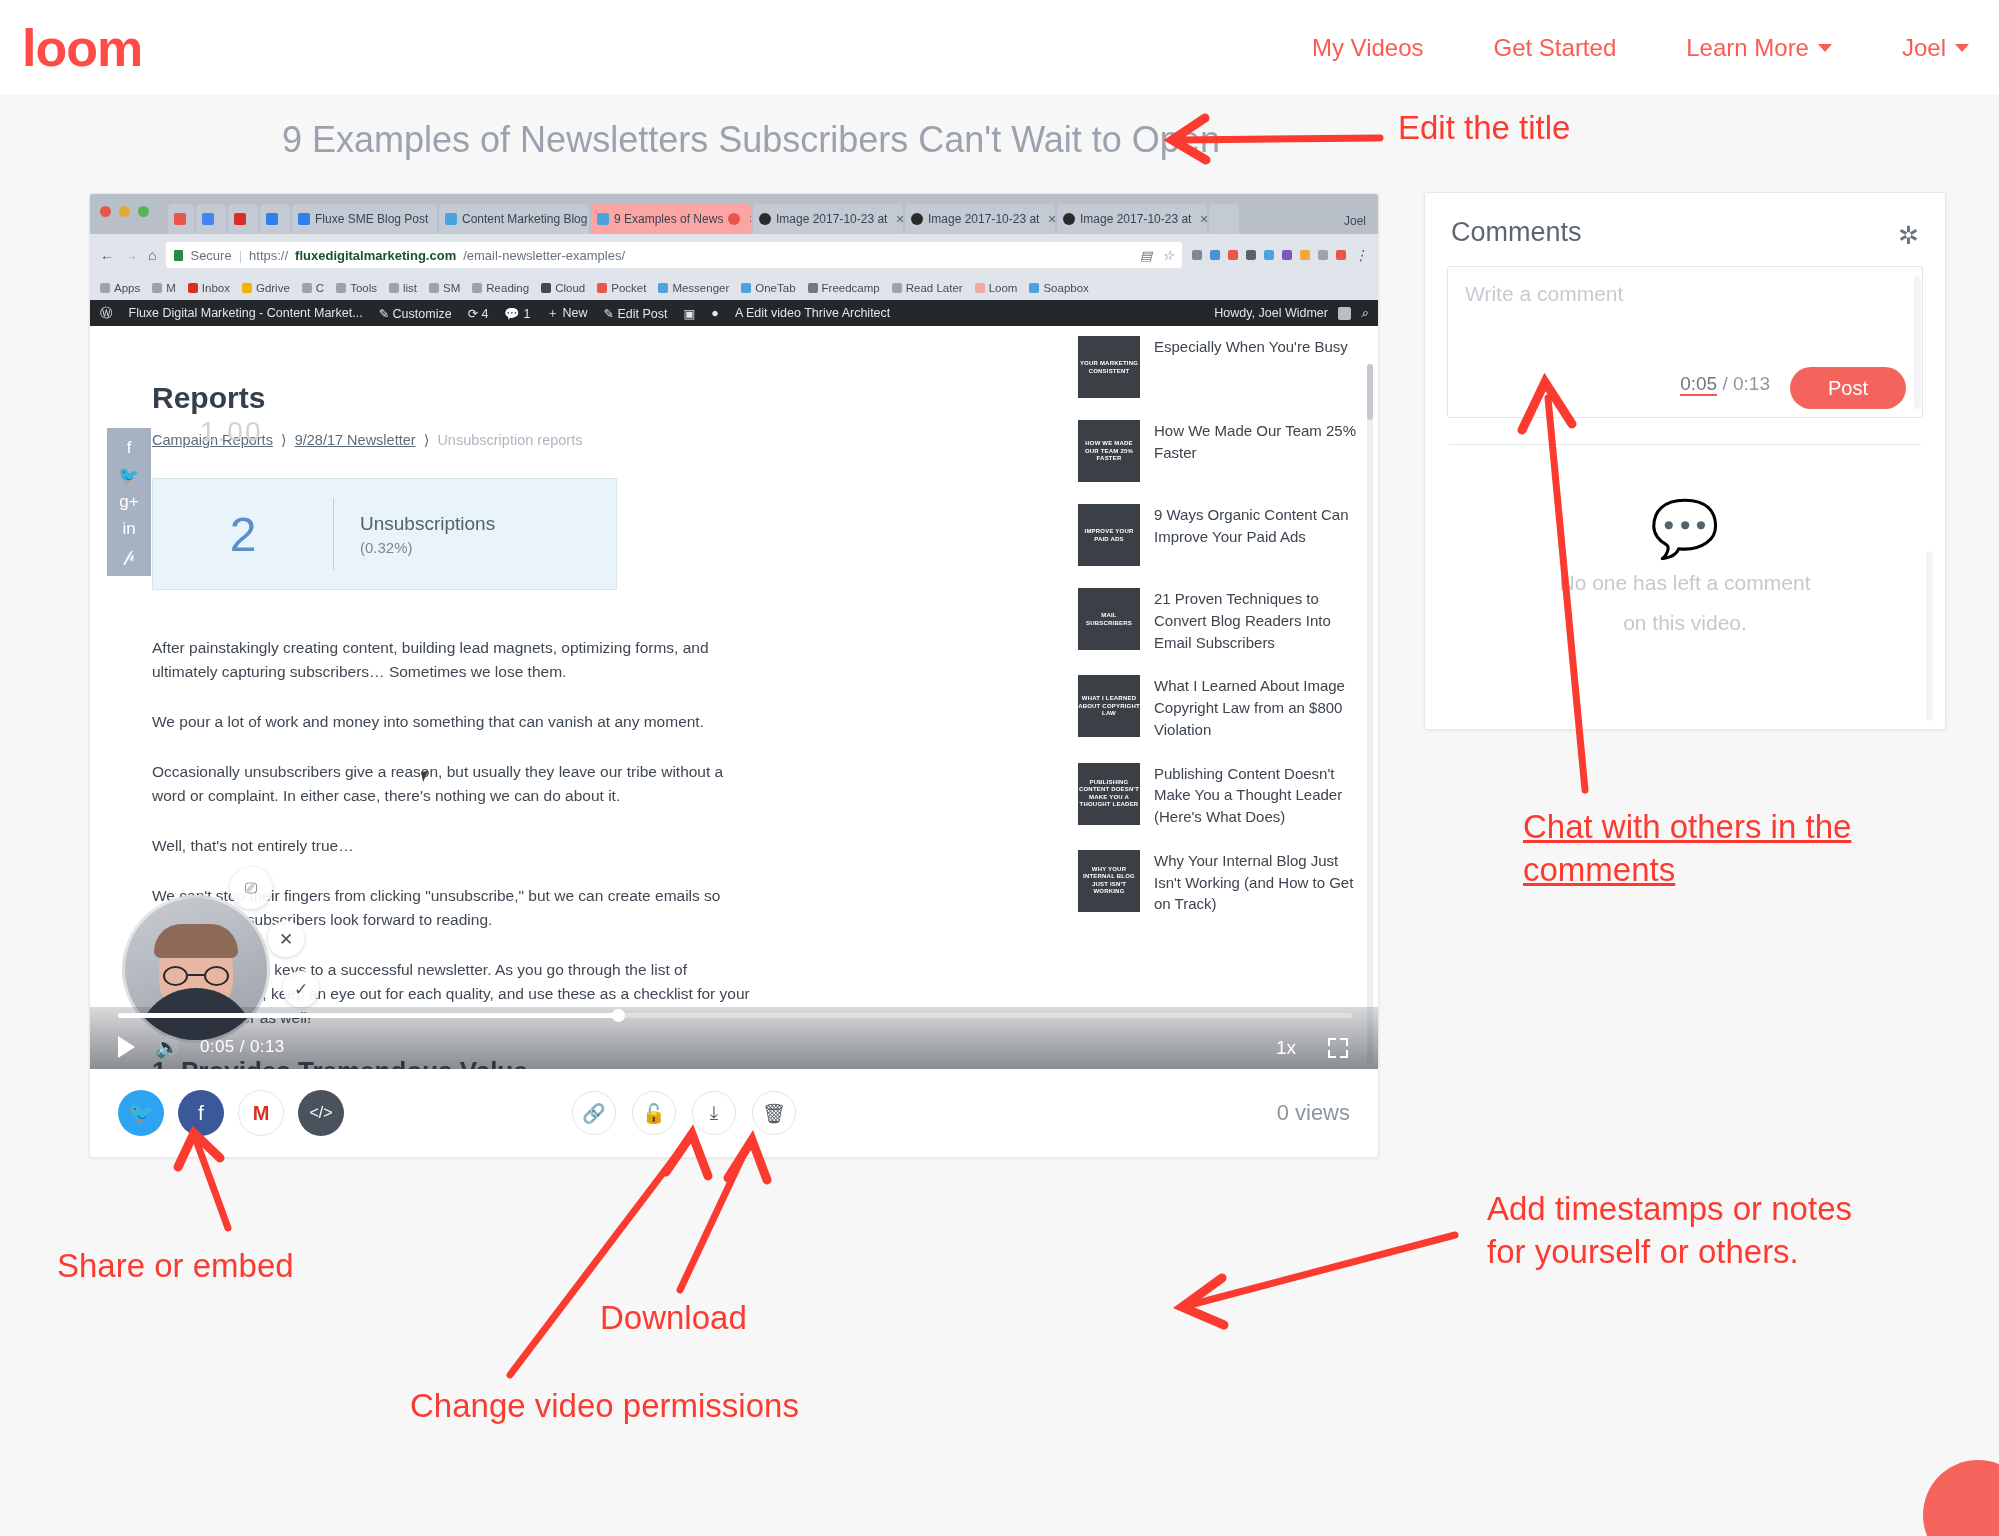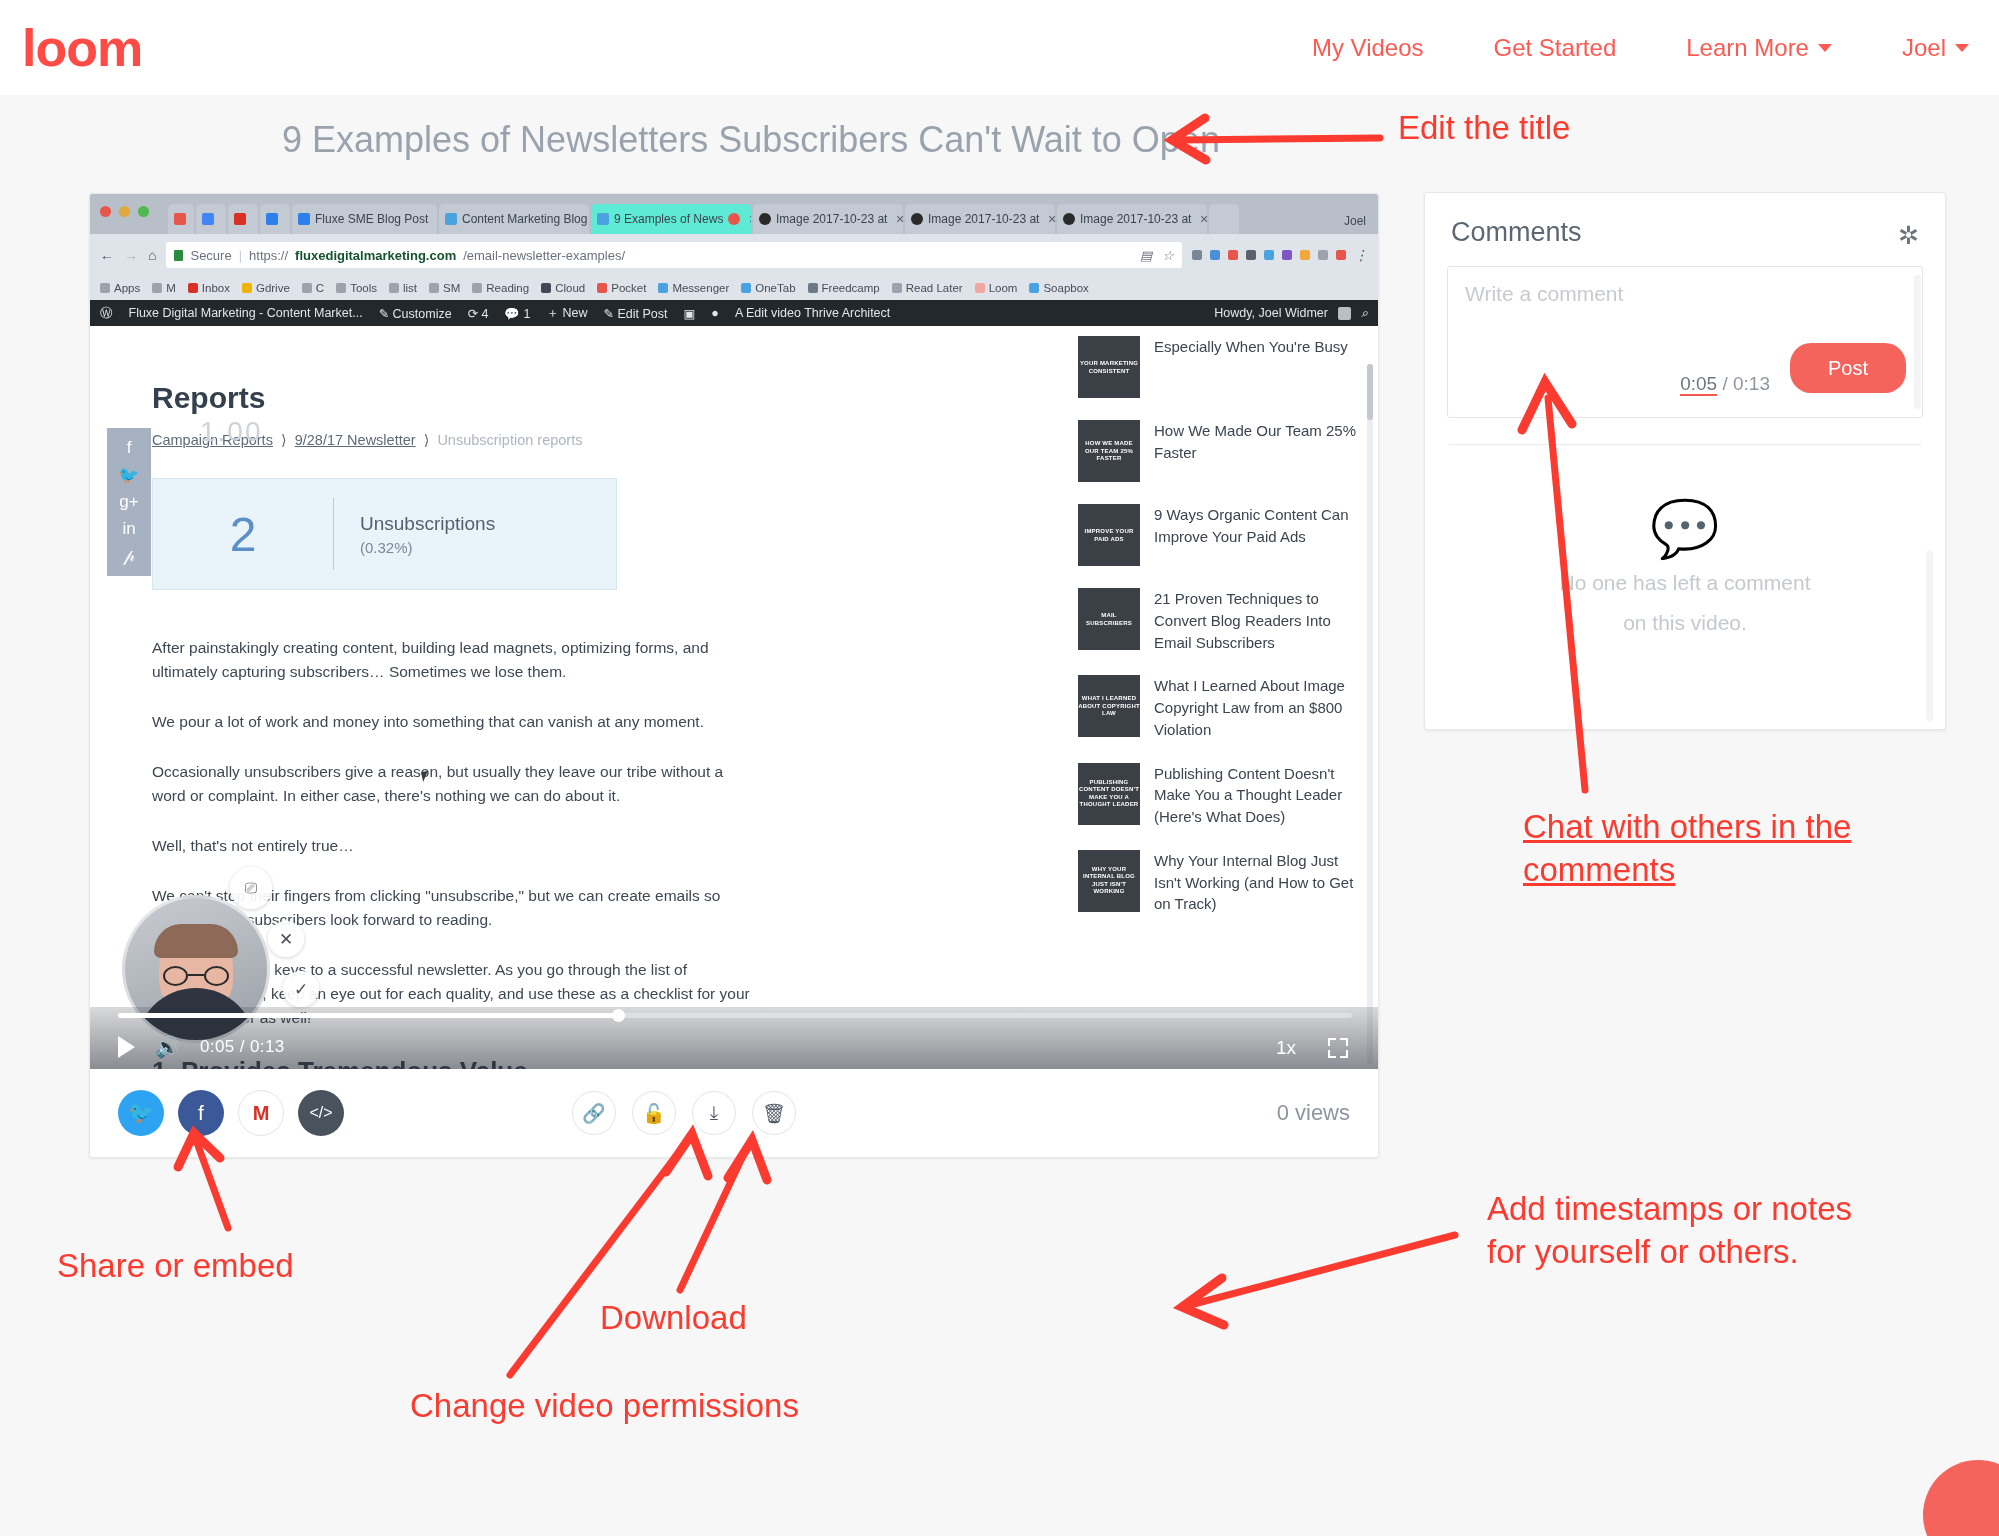--- a/index.html
+++ b/index.html
@@ -53,21 +53,21 @@
   
   .chrome-tabs { position:relative; height:40px; background:#b8bfc9; display:flex; align-items:flex-end; }
   .traffic { position:absolute; left:10px; top:12px; display:flex; gap:8px;}
   .dot{width:11px;height:11px;border-radius:50%;}
   .d1{background:#e8554a}.d2{background:#e0a93b}.d3{background:#53b84f}
   .tab {
     height:30px; background:#c3cad3; margin-right:2px; border-radius:5px 5px 0 0;
     display:flex;align-items:center;gap:5px; padding:0 6px; font-size:12px;color:#3b4350;
     overflow:hidden;white-space:nowrap;
   }
-  .tab.active{background:#5eead4;}
+  .tab.active{background:#fca5a5;}
   .tab .fav{width:12px;height:12px;border-radius:2px;flex:none;}
   .tab .x{color:#5a6270;font-size:11px;margin-left:3px;}
   .chrome-url {
     height:42px;background:#dfe4ea;display:flex;align-items:center;gap:10px;padding:0 10px;
     font-size:14px;color:#4a525e;
   }
   .urlbox{
     flex:1;height:26px;background:#fff;border-radius:3px;display:flex;align-items:center;
     padding:0 8px;gap:7px;font-size:13px;color:#6b727d;
   }
@@ -204,21 +204,21 @@
   .cm-head{position:relative;padding:24px 26px 14px;}
   .cm-title{font-size:27px;color:#5d6771;font-weight:400;}
   .gear{position:absolute;right:26px;top:28px;font-size:25px;color:#6a737c;}
   .cm-box{
     margin:4px 22px 0;height:152px;border:1px solid #e3e6e9;border-radius:3px;position:relative;background:#fff;
   }
   .cm-ph{position:absolute;left:17px;top:15px;font-size:21px;color:#c6cbd1;}
   .cm-time{position:absolute;right:152px;bottom:22px;font-size:19px;color:#8e969f;}
   .cm-time b{color:#6f7780;font-weight:400;border-bottom:2px solid #f05a52;}
   .post-btn{
-    position:absolute;right:16px;bottom:24px;width:116px;height:50px;border-radius:21px;
+    position:absolute;right:16px;bottom:8px;width:116px;height:42px;border-radius:21px;
     background:#f4635c;color:#fff;font-size:20px;display:flex;align-items:center;justify-content:center;border:none;
   }
   .cm-scroll{position:absolute;right:1px;top:8px;width:7px;height:134px;background:#f2f4f5;border-radius:4px;}
   .cm-div{margin:26px 24px 0;height:1px;background:#e7eaec;}
   .cm-empty{margin-top:56px;text-align:center;color:#c3c9cf;}
   .cm-bubble-ico{font-size:56px;color:#c7ccd2;line-height:1;}
   .cm-empty p{font-size:21px;line-height:1.35;margin-top:12px;}
   .cm-scroll2{position:absolute;right:12px;top:358px;width:7px;height:170px;background:#f2f4f5;border-radius:4px;}
 
   

